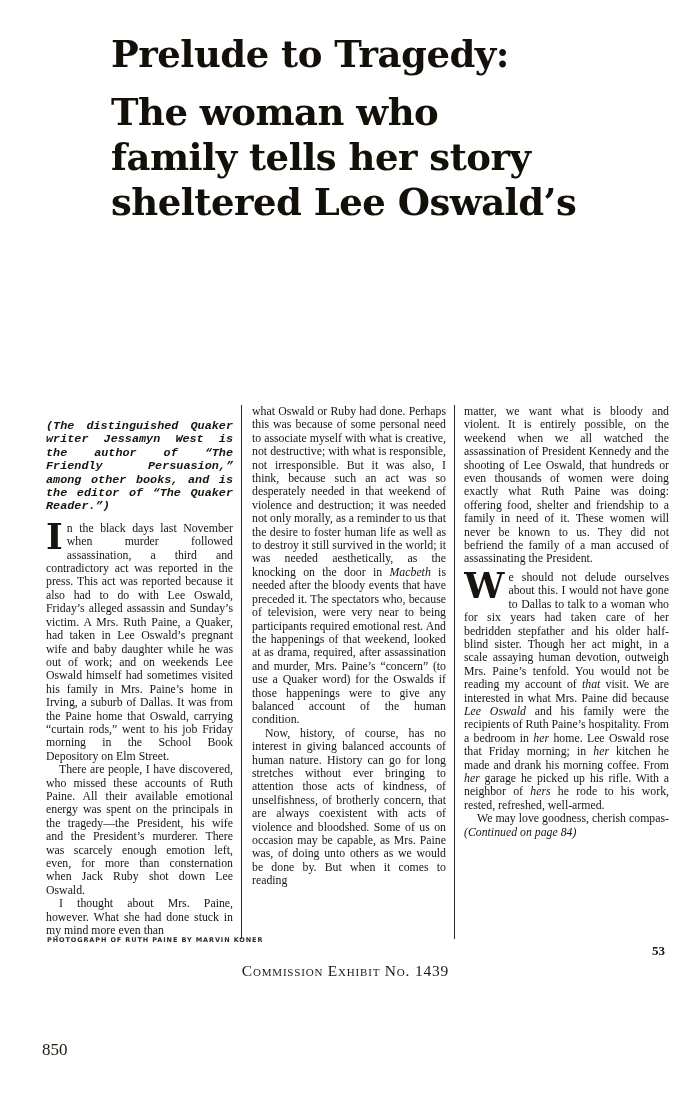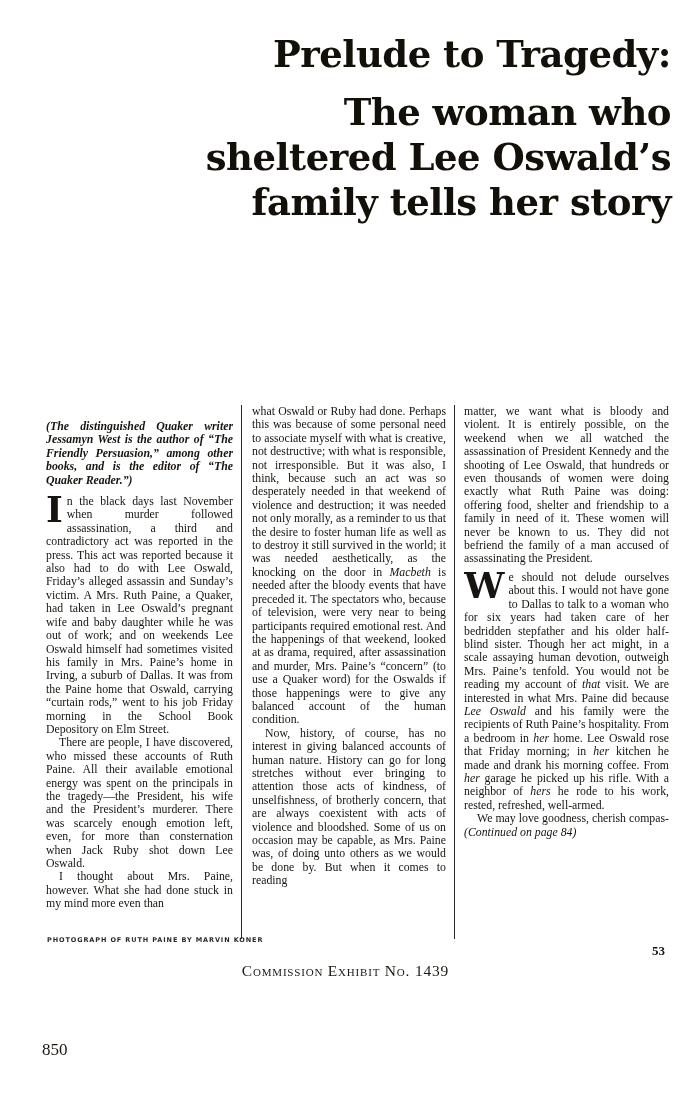--- a/index.html
+++ b/index.html
@@ -8,21 +8,20 @@
     width: 691px; height: 1094px;
     margin: 0 auto;
     background: #ffffff;
     color: #18140f;
     font-family: "Liberation Serif", serif;
     overflow: hidden;
   }
   
   .headline {
     position: absolute; top: 32px; right: 20px; width: 560px;
-    text-align: right;
     font-family: "DejaVu Serif", serif;
     font-weight: bold;
     font-size: 37px;
     line-height: 45px;
     letter-spacing: -0.5px;
     color: #131009;
   }
   .headline .hl1 { margin-bottom: 13px; }
   
   .byline {
@@ -37,20 +36,21 @@
     overflow: hidden;
   }
   .col-1 { left: 46px;  top: 420px; width: 187px; height: 522px; }
   .col-2 { left: 252px; top: 405px; width: 194px; height: 537px; }
   .col-3 { left: 464px; top: 405px; width: 205px; height: 537px; }
   .col p { margin: 0; text-align: justify; }
   .col p.indent { text-indent: 13px; }
   .col p.intro {
     font-style: italic; font-weight: bold;
     margin-bottom: 8px;
+    font-family: Liberation Mono, monospace;
   }
   .col p.dropcap { margin-top: 5px; }
   .col p.dropcap::first-letter {
     float: left;
     font-family: "DejaVu Serif", serif;
     font-weight: bold;
     font-size: 36px;
     line-height: 27px;
     padding: 1px 4px 0 0;
   }
@@ -92,22 +92,22 @@
   }
 </style>
 </head>
 <body>
 
 <div class="page">
 
   <header class="headline">
     <div class="hl hl1">Prelude to Tragedy:</div>
     <div class="hl">The woman who</div>
+    <div class="hl">family tells her story</div>
     <div class="hl">sheltered Lee Oswald’s</div>
-    <div class="hl">family tells her story</div>
   </header>
 
 
   <div class="vrule vrule-1"></div>
   <div class="vrule vrule-2"></div>
 
   <section class="col col-1">
     <p class="intro"><span>(The distinguished Quaker writer Jessamyn West is the author of “The Friendly Persuasion,” among other books, and is the editor of “The Quaker Reader.”)</span></p>
     <p class="dropcap"><span>In the black days last November when murder followed assassination, a third and contradictory act was reported in the press. This act was reported because it also had to do with Lee Oswald, Friday’s alleged assassin and Sunday’s victim. A Mrs. Ruth Paine, a Quaker, had taken in Lee Oswald’s pregnant wife and baby daughter while he was out of work; and on weekends Lee Oswald himself had sometimes visited his family in Mrs. Paine’s home in Irving, a suburb of Dallas. It was from the Paine home that Oswald, carrying “curtain rods,” went to his job Friday morning in the School Book Depository on Elm Street.</span></p>
     <p class="indent"><span>There are people, I have discovered, who missed these accounts of Ruth Paine. All their available emotional energy was spent on the principals in the tragedy—the President, his wife and the President’s murderer. There was scarcely enough emotion left, even, for more than consternation when Jack Ruby shot down Lee Oswald.</span></p>

